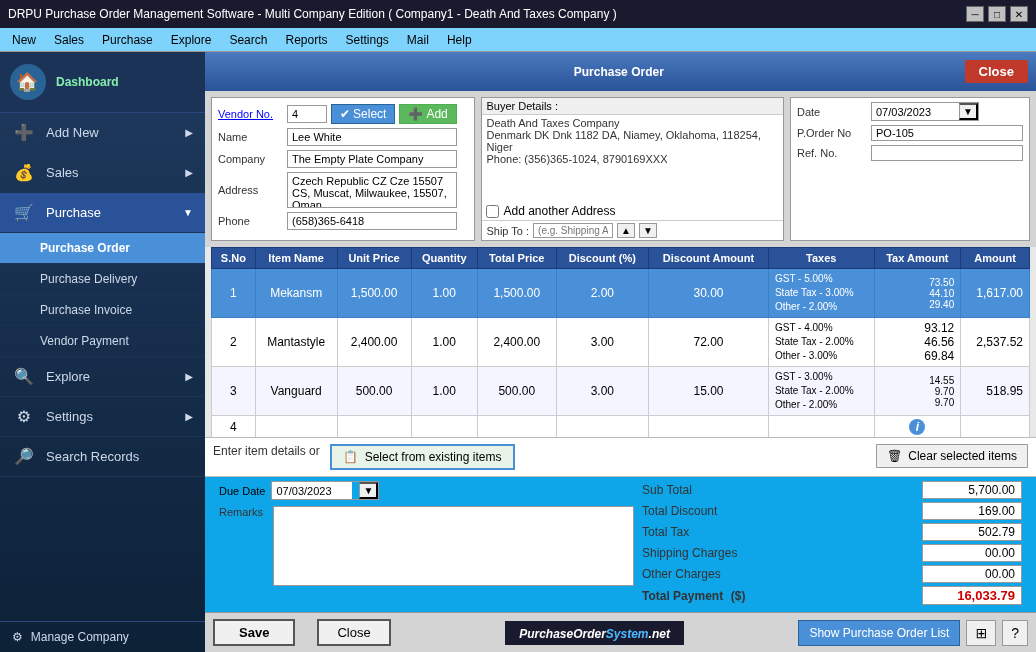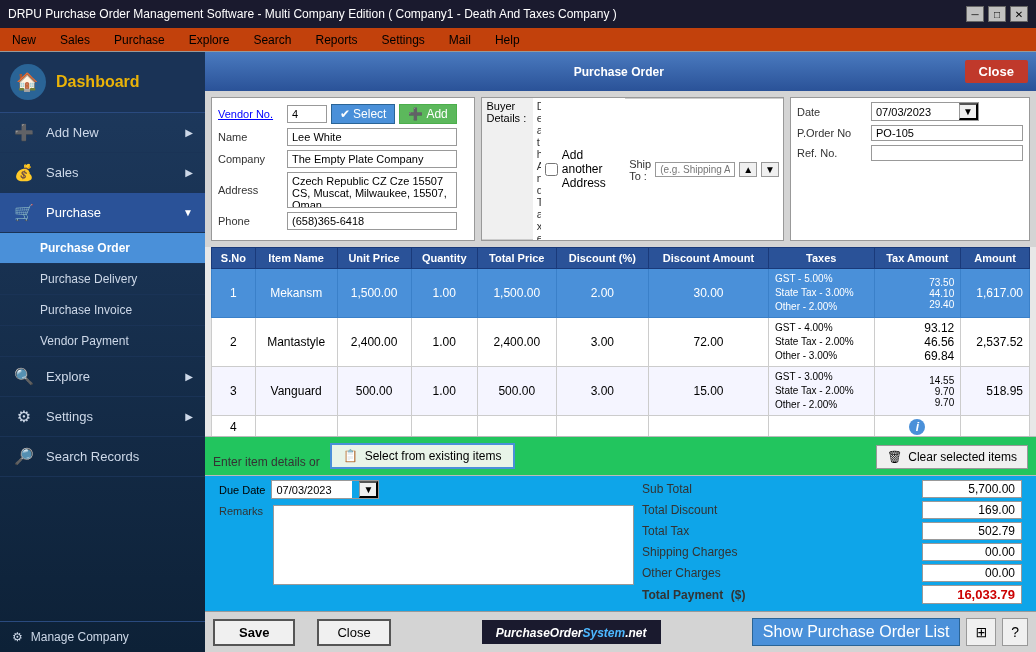--- a/index.html
+++ b/index.html
@@ -21,27 +21,27 @@
       width: 18px; height: 16px;
       background: #c0c0c0;
       border: 1px solid #666;
       font-size: 10px;
       cursor: pointer;
       display: flex; align-items: center; justify-content: center;
     }
 
     
     .menu-bar {
-      background: #c2410c;
+      background: #7dd3fc;
       border-bottom: 1px solid #999;
       height: 24px;
       display: flex;
       align-items: center;
       padding: 0 4px;
-      gap: 8px;
+      gap: 2px;
     }
     .menu-item {
       padding: 2px 8px;
       cursor: pointer;
       font-size: 12px;
     }
 
     
     .main-layout {
       display: flex;
@@ -65,21 +65,21 @@
       background: #1a3356;
       border-bottom: 1px solid #2a4a7f;
     }
     .sidebar-icon-circle {
       width: 36px; height: 36px;
       background: #2a6496;
       border-radius: 50%;
       display: flex; align-items: center; justify-content: center;
       font-size: 18px; color: white;
     }
-    .sidebar-header-text { font-size: 16px; font-weight: bold; color: #eab308; }
+    .sidebar-header-text { font-size: 12px; font-weight: bold; color: #86efac; }
 
     .sidebar-item {
       display: flex;
       align-items: center;
       padding: 10px 12px;
       gap: 10px;
       cursor: pointer;
       color: #cdd8e8;
       border-bottom: 1px solid #1a3356;
     }
@@ -194,21 +194,21 @@
       cursor: pointer;
       font-size: 11px;
       display: flex; align-items: center; gap: 3px;
     }
 
     .form-middle {
       background: white;
       border: 1px solid #999;
       flex: 1.2;
       display: flex;
-      flex-direction: row;
+      flex-direction: column;
     }
     .buyer-label {
       padding: 2px 4px;
       font-size: 11px;
       background: #f0f0f0;
       border-bottom: 1px solid #ccc;
     }
     .buyer-text-area {
       flex: 1;
       padding: 2px 4px;
@@ -316,26 +316,26 @@
       border-radius: 50%;
       width: 16px; height: 16px;
       font-size: 10px;
       cursor: pointer;
       font-style: italic;
       font-weight: bold;
     }
 
     
     .action-row {
-      background: #22c55e;
+      background: #ffffff;
       border-top: 1px solid #bbb;
       border-bottom: 1px solid #bbb;
       padding: 6px 8px;
       display: flex;
-      align-items: flex-end;
+      align-items: flex-start;
       gap: 10px;
     }
     .select-existing-btn {
       background: #e8f4e8;
       border: 2px solid #4a90d9;
       padding: 4px 12px;
       cursor: pointer;
       font-size: 12px;
       display: flex;
       align-items: center;
@@ -451,21 +451,21 @@
       padding: 4px 8px;
       cursor: pointer;
       font-size: 14px;
     }
     .show-list-btn {
       background: #4a90d9;
       color: white;
       border: 1px solid #2a6496;
       padding: 4px 10px;
       cursor: pointer;
-      font-size: 16px;
+      font-size: 12px;
     }
 
     .remarks-wrapper {
       display: flex;
       align-items: flex-start;
       gap: 4px;
     }
   </style>
 </head>
 <body>

